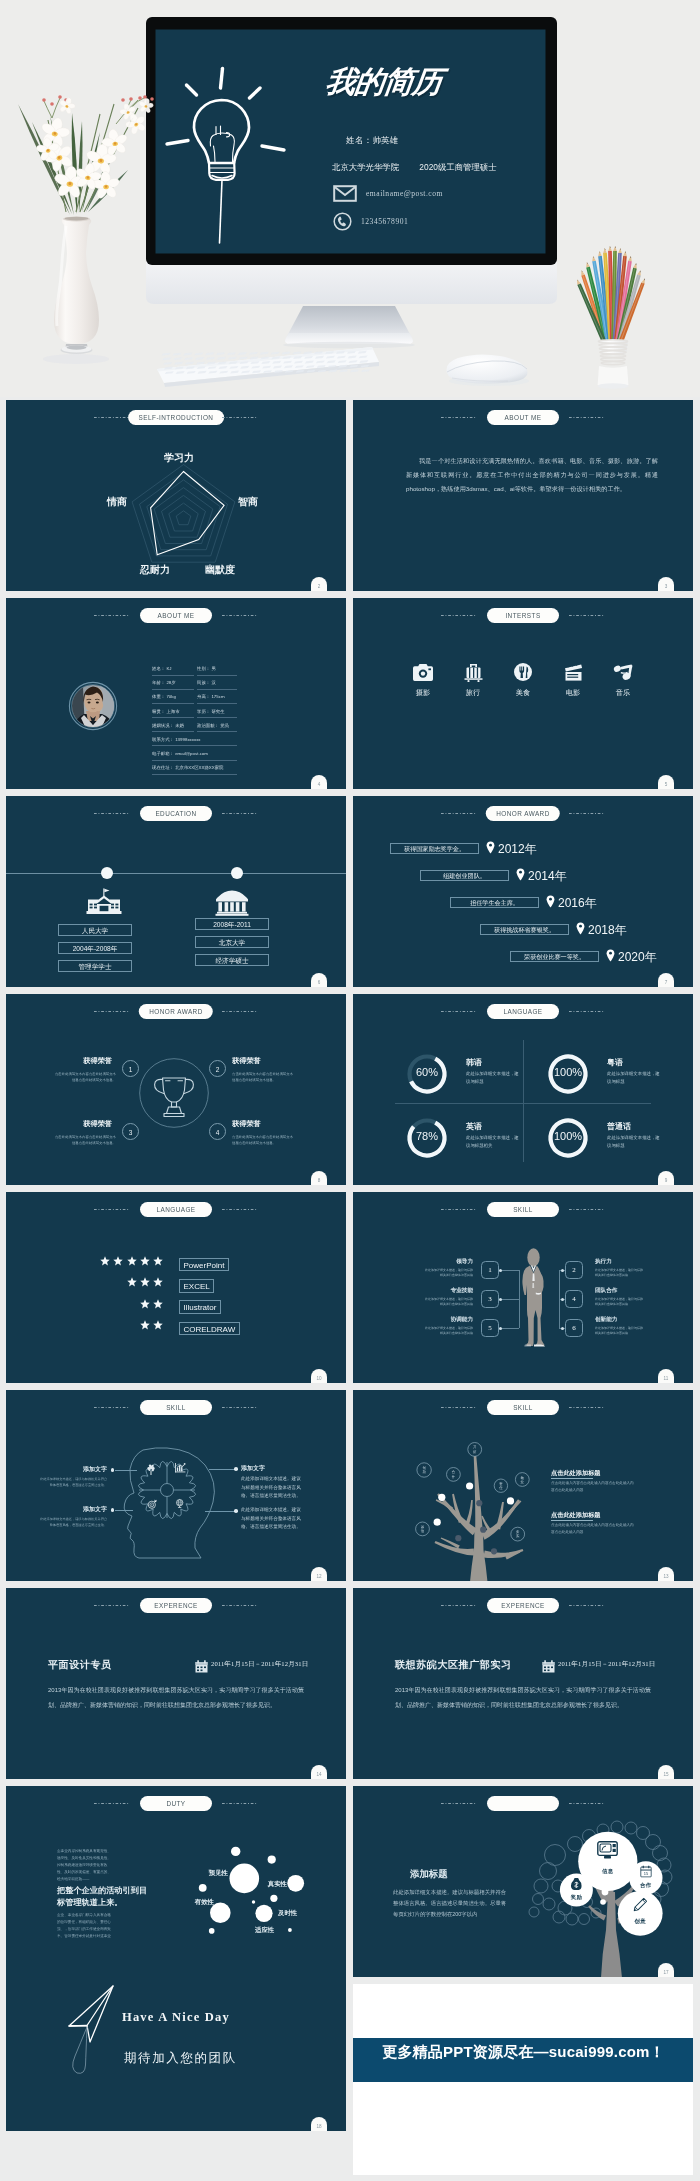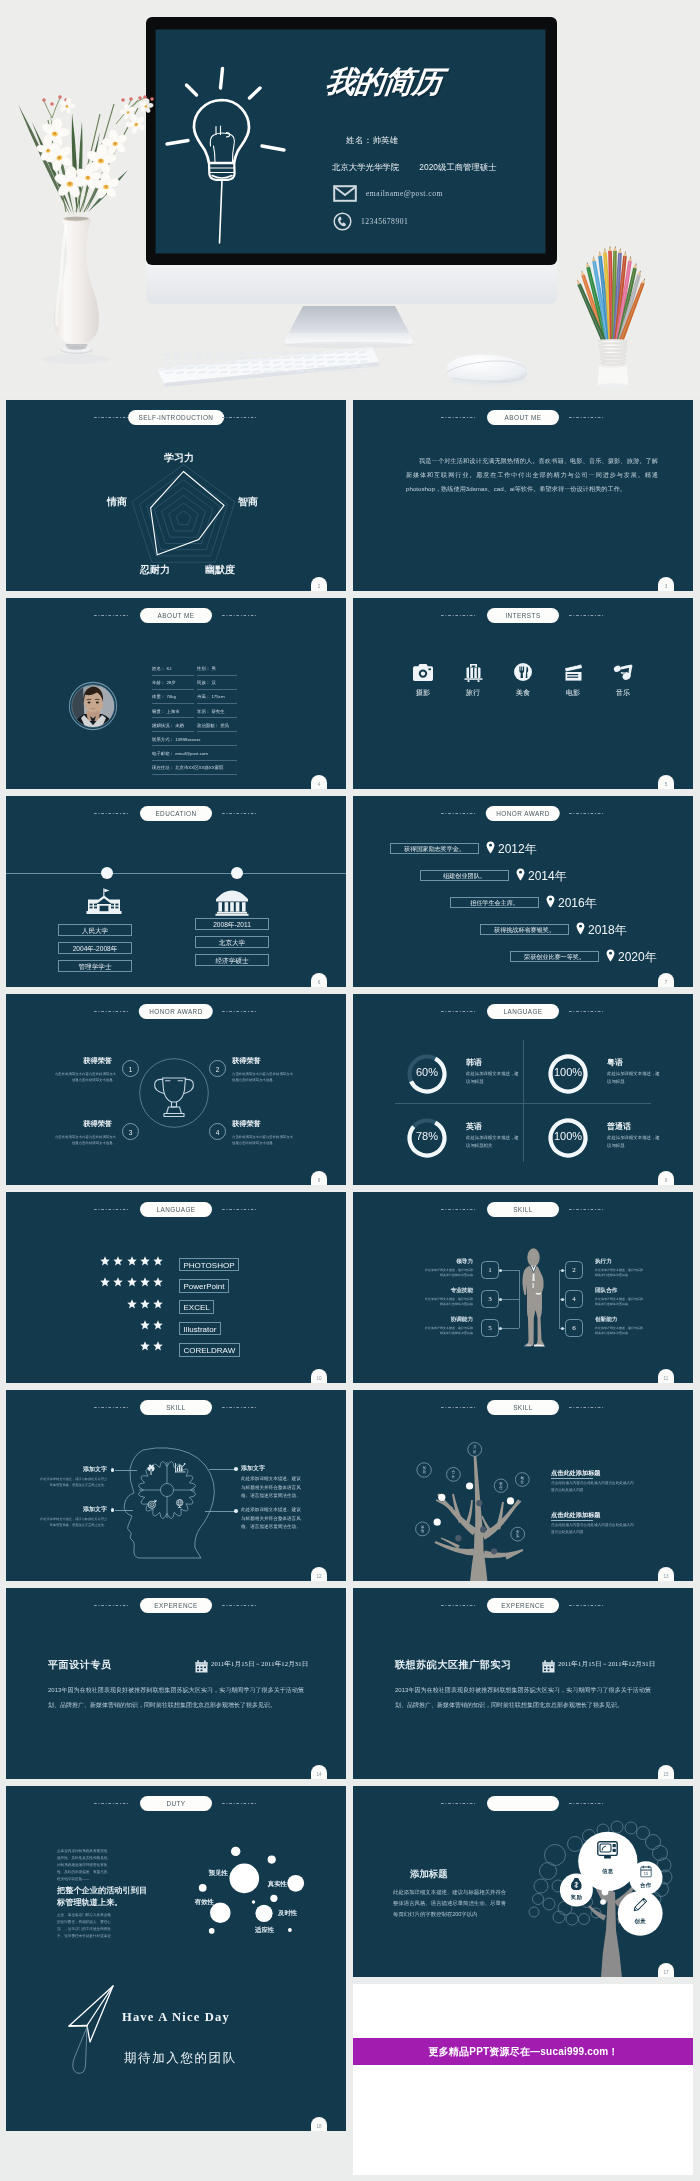--- a/index.html
+++ b/index.html
@@ -117,22 +117,22 @@
   .t2title{position:absolute;left:57px;top:82px;font-size:9.4px;font-weight:bold;color:#dde9ef;}
   .t2desc{position:absolute;left:40px;top:101px;width:118px;font-size:5.4px;line-height:2.05;color:#b4c8d3;}
   .tree2wrap{position:absolute;left:0;top:0;width:340px;height:192px;}
   .t2lab{position:absolute;font-size:5.4px;font-weight:bold;color:#13394d;text-align:center;letter-spacing:.3px;}
   
       .thx-en{position:absolute;left:116px;top:70px;font-size:12.5px;font-weight:bold;color:#f3f7f9;
           font-family:"Liberation Serif",serif;letter-spacing:1.2px;}
   .thx-cn{position:absolute;left:118px;top:110px;font-size:12.5px;color:#eef4f7;letter-spacing:1.6px;}
   
   .bannerslide{background:#ffffff;}
-  .bantop{position:absolute;left:0px;top:54px;width:341px;height:27px;line-height:27px;text-align:center;
-          font-size:10px;font-weight:bold;color:#ffffff;background:#a21caf;letter-spacing:0.2px;}
+  .bantop{position:absolute;left:0px;top:54px;width:341px;height:44px;line-height:27px;text-align:center;
+          font-size:15px;font-weight:bold;color:#ffffff;background:#0c4a6e;letter-spacing:0.2px;}
   .banbot{position:absolute;left:0px;top:81px;width:341px;height:27px;line-height:27px;text-align:center;
           font-size:10.8px;font-weight:bold;color:#ffffff;background:#90cf4c;letter-spacing:0.2px;}
 </style>
 </head>
 <body>
 
 <div class="page">
   <div class="hero">
 
     <svg class="heroart" width="700" height="397" viewBox="0 0 700 397">
@@ -957,40 +957,20 @@
               <svg class="star" viewBox="0 0 12 12">
                 <path d="M6 0.4 L7.6 4.3 L11.7 4.6 L8.5 7.3 L9.5 11.4 L6 9.1 L2.5 11.4 L3.5 7.3 L0.3 4.6 L4.4 4.3 Z" fill="#f5f9fb"></path>
               </svg>
               <svg class="star" viewBox="0 0 12 12">
                 <path d="M6 0.4 L7.6 4.3 L11.7 4.6 L8.5 7.3 L9.5 11.4 L6 9.1 L2.5 11.4 L3.5 7.3 L0.3 4.6 L4.4 4.3 Z" fill="#f5f9fb"></path>
               </svg>
               <svg class="star" viewBox="0 0 12 12">
                 <path d="M6 0.4 L7.6 4.3 L11.7 4.6 L8.5 7.3 L9.5 11.4 L6 9.1 L2.5 11.4 L3.5 7.3 L0.3 4.6 L4.4 4.3 Z" fill="#f5f9fb"></path>
               </svg>
             </div>
-            <div class="stlabel">PHOTOSHOP</div>
-          </div>
-          <div class="strow">
-            <div class="stars">
-              <svg class="star" viewBox="0 0 12 12">
-                <path d="M6 0.4 L7.6 4.3 L11.7 4.6 L8.5 7.3 L9.5 11.4 L6 9.1 L2.5 11.4 L3.5 7.3 L0.3 4.6 L4.4 4.3 Z" fill="#f5f9fb"></path>
-              </svg>
-              <svg class="star" viewBox="0 0 12 12">
-                <path d="M6 0.4 L7.6 4.3 L11.7 4.6 L8.5 7.3 L9.5 11.4 L6 9.1 L2.5 11.4 L3.5 7.3 L0.3 4.6 L4.4 4.3 Z" fill="#f5f9fb"></path>
-              </svg>
-              <svg class="star" viewBox="0 0 12 12">
-                <path d="M6 0.4 L7.6 4.3 L11.7 4.6 L8.5 7.3 L9.5 11.4 L6 9.1 L2.5 11.4 L3.5 7.3 L0.3 4.6 L4.4 4.3 Z" fill="#f5f9fb"></path>
-              </svg>
-              <svg class="star" viewBox="0 0 12 12">
-                <path d="M6 0.4 L7.6 4.3 L11.7 4.6 L8.5 7.3 L9.5 11.4 L6 9.1 L2.5 11.4 L3.5 7.3 L0.3 4.6 L4.4 4.3 Z" fill="#f5f9fb"></path>
-              </svg>
-              <svg class="star" viewBox="0 0 12 12">
-                <path d="M6 0.4 L7.6 4.3 L11.7 4.6 L8.5 7.3 L9.5 11.4 L6 9.1 L2.5 11.4 L3.5 7.3 L0.3 4.6 L4.4 4.3 Z" fill="#f5f9fb"></path>
-              </svg>
-            </div>
             <div class="stlabel">PowerPoint</div>
           </div>
           <div class="strow">
             <div class="stars">
               <svg class="star" viewBox="0 0 12 12">
                 <path d="M6 0.4 L7.6 4.3 L11.7 4.6 L8.5 7.3 L9.5 11.4 L6 9.1 L2.5 11.4 L3.5 7.3 L0.3 4.6 L4.4 4.3 Z" fill="#f5f9fb"></path>
               </svg>
               <svg class="star" viewBox="0 0 12 12">
                 <path d="M6 0.4 L7.6 4.3 L11.7 4.6 L8.5 7.3 L9.5 11.4 L6 9.1 L2.5 11.4 L3.5 7.3 L0.3 4.6 L4.4 4.3 Z" fill="#f5f9fb"></path>
               </svg>

